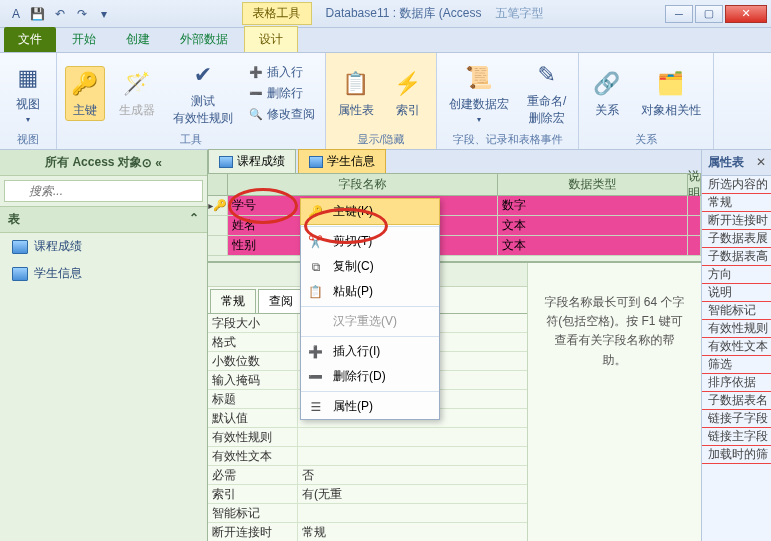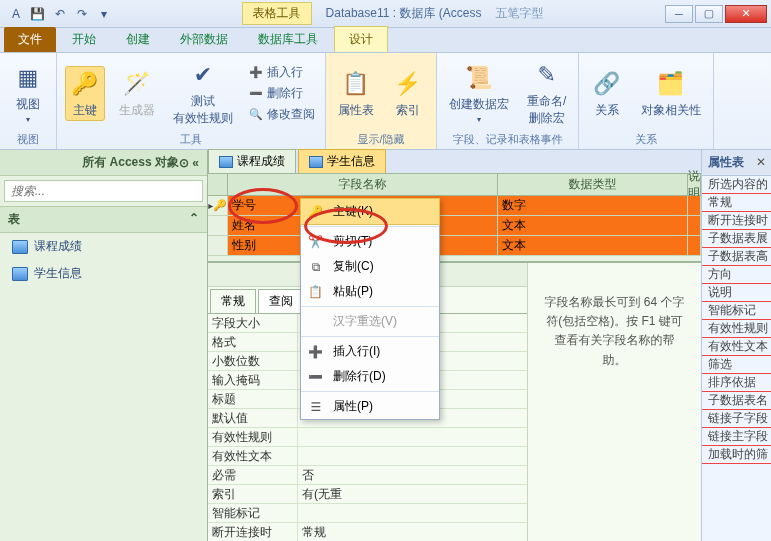--- a/index.html
+++ b/index.html
@@ -11,56 +11,56 @@
 .title-center{flex:1;display:flex;align-items:center;justify-content:center;gap:14px}
 .contextual-tab{background:#fff2a8;border:1px solid #d8c96a;padding:2px 10px;color:#6b5a00}
 .dbname{color:#4a6a9a}
 .ime{color:#7a9abf;font-size:12px}
 .winbtns{display:flex;gap:2px;padding-right:4px}
 .winbtns .wb{width:28px;height:18px;border:1px solid #9db3d0;background:linear-gradient(#f5f9ff,#dbe6f5);display:flex;align-items:center;justify-content:center;color:#3b5a8b;font-size:11px}
 .winbtns .close{background:linear-gradient(#f28b82,#d93025);color:#fff;border-color:#a8322a;width:42px}
 
 .ribbon-tabs{height:24px;display:flex;align-items:flex-end;padding-left:4px;gap:2px;background:#dce6f4}
 .rtab{padding:4px 14px;color:#15803d;cursor:pointer}
-.rtab.file{background:#a16207;color:#fff;border-radius:2px 2px 0 0}
+.rtab.file{background:#4d7c0f;color:#fff;border-radius:2px 2px 0 0}
 .rtab.active{background:#fef9c3;border:1px solid #d8c96a;border-bottom:none;color:#6b5a00}
 
 .ribbon{height:98px;background:linear-gradient(#f5f9ff,#e8f0fb);border-top:1px solid #b6c6dc;border-bottom:1px solid #b6c6dc;display:flex}
 .rgroup{border-right:1px solid #c3d2e6;display:flex;flex-direction:column;align-items:center;padding:3px 8px 0 8px}
 .rgroup .ctrls{flex:1;display:flex;align-items:center;gap:10px}
 .rgroup .glabel{color:#5a7aa8;font-size:11px;padding:2px 0}
 .bigbtn{display:flex;flex-direction:column;align-items:center;gap:2px;padding:2px 4px;cursor:pointer;color:#3b5a8b}
 .bigbtn .ic{width:32px;height:32px;display:flex;align-items:center;justify-content:center;font-size:22px}
 .bigbtn.highlight{background:#ffe08a;border:1px solid #e0c050;border-radius:3px;padding:1px 3px}
 .minibtns{display:flex;flex-direction:column;gap:2px;color:#3b5a8b}
 .minibtn{display:flex;align-items:center;gap:4px;padding:1px 2px;cursor:pointer}
 .minibtn .mic{width:14px;height:14px;display:inline-flex;align-items:center;justify-content:center;font-size:11px}
 
 .workspace{position:absolute;top:150px;left:0;right:0;bottom:0;display:flex}
 .navpane{width:218px;background:#e7f2e2;border-right:1px solid #9fb89a;display:flex;flex-direction:column}
-.navhead{display:flex;align-items:center;justify-content:flex-end;padding:4px 8px;background:#d6e8cf;border-bottom:1px solid #b7ceab;color:#3b5a3b;font-weight:bold}
+.navhead{display:flex;align-items:center;justify-content:center;padding:4px 8px;background:#d6e8cf;border-bottom:1px solid #b7ceab;color:#3b5a3b;font-weight:bold}
 .search{padding:4px}
-.search input{width:100%;height:22px;border:1px solid #b7ceab;padding:0 6px;font-style:italic;color:#888;background:#fff}
+.search input{width:100%;height:22px;border:1px solid #b7ceab;padding:0 24px;font-style:italic;color:#888;background:#fff}
 .navgrp{padding:4px 8px;background:#d6e8cf;border-top:1px solid #b7ceab;border-bottom:1px solid #b7ceab;display:flex;justify-content:space-between;color:#3b5a3b;font-weight:bold}
 .navitem{display:flex;align-items:center;gap:6px;padding:5px 12px;cursor:pointer;color:#2b4a7b}
 .navitem .tic{width:16px;height:14px;background:linear-gradient(#9bd0ff,#4a90d9);border:1px solid #2f6aa8;border-radius:1px}
 
 .design{flex:1;display:flex;flex-direction:column;background:#e7f2e2;position:relative}
 .tabstrip{height:24px;display:flex;align-items:flex-end;background:#dce6f4;border-bottom:1px solid #9fb89a}
 .dtab{padding:3px 10px;border:1px solid #9fb89a;border-bottom:none;margin-right:2px;background:#e7f2e2;display:flex;align-items:center;gap:4px;cursor:pointer}
 .dtab.active{background:#ffe08a;border-color:#d8b040}
 .dtab .tic{width:14px;height:12px;background:linear-gradient(#9bd0ff,#4a90d9);border:1px solid #2f6aa8}
 .gridhead{height:22px;display:flex;background:#d6e8cf;border-bottom:1px solid #9fb89a}
 .gridhead>div{border-right:1px solid #9fb89a;display:flex;align-items:center;justify-content:center;color:#3b5a3b}
 .col-sel{width:20px}
 .col-name{width:270px}
 .col-type{width:190px}
 .col-desc{flex:1}
 .gridrow{height:20px;display:flex;border-bottom:1px solid #c5d8bd}
-.gridrow>div{border-right:1px solid #c5d8bd;display:flex;align-items:center;padding:0 4px;background:#f97316}
+.gridrow>div{border-right:1px solid #c5d8bd;display:flex;align-items:center;padding:0 4px;background:#ec4899}
 .gridrow .col-sel{justify-content:center;background:#e7f2e2}
 .rowptr::before{content:"▸";color:#444;font-size:10px}
 .keyic{color:#d4a520;font-size:11px}
 
 .fieldprops{position:absolute;left:0;right:0;bottom:0;height:280px;background:#f5fbf1;border-top:2px solid #9fb89a;display:flex}
 .fp-left{width:320px;border-right:1px solid #c5d8bd;display:flex;flex-direction:column}
 .fp-title{text-align:center;padding:3px;font-weight:bold;color:#3b5a3b;border-bottom:1px solid #c5d8bd;background:#e7f2e2}
 .fp-tabs{display:flex;border-bottom:1px solid #9fb89a}
 .fp-tab{padding:3px 10px;border:1px solid #9fb89a;border-bottom:none;background:#fff;margin:2px 0 0 2px;cursor:pointer}
 .fp-tab.active{background:#f5fbf1}
@@ -108,21 +108,20 @@
     <div class="wb">▢</div>
     <div class="wb close">✕</div>
   </div>
 </div>
 
 <div class="ribbon-tabs">
   <div class="rtab file">文件</div>
   <div class="rtab">开始</div>
   <div class="rtab">创建</div>
   <div class="rtab">外部数据</div>
-  <div class="rtab">数据库工具</div>
   <div class="rtab active">设计</div>
 </div>
 
 <div class="ribbon">
   <div class="rgroup">
     <div class="ctrls">
       <div class="bigbtn">
           <div class="ic">▦</div>
           <span>视图</span>
           <span style="font-size:8px">▾</span>

